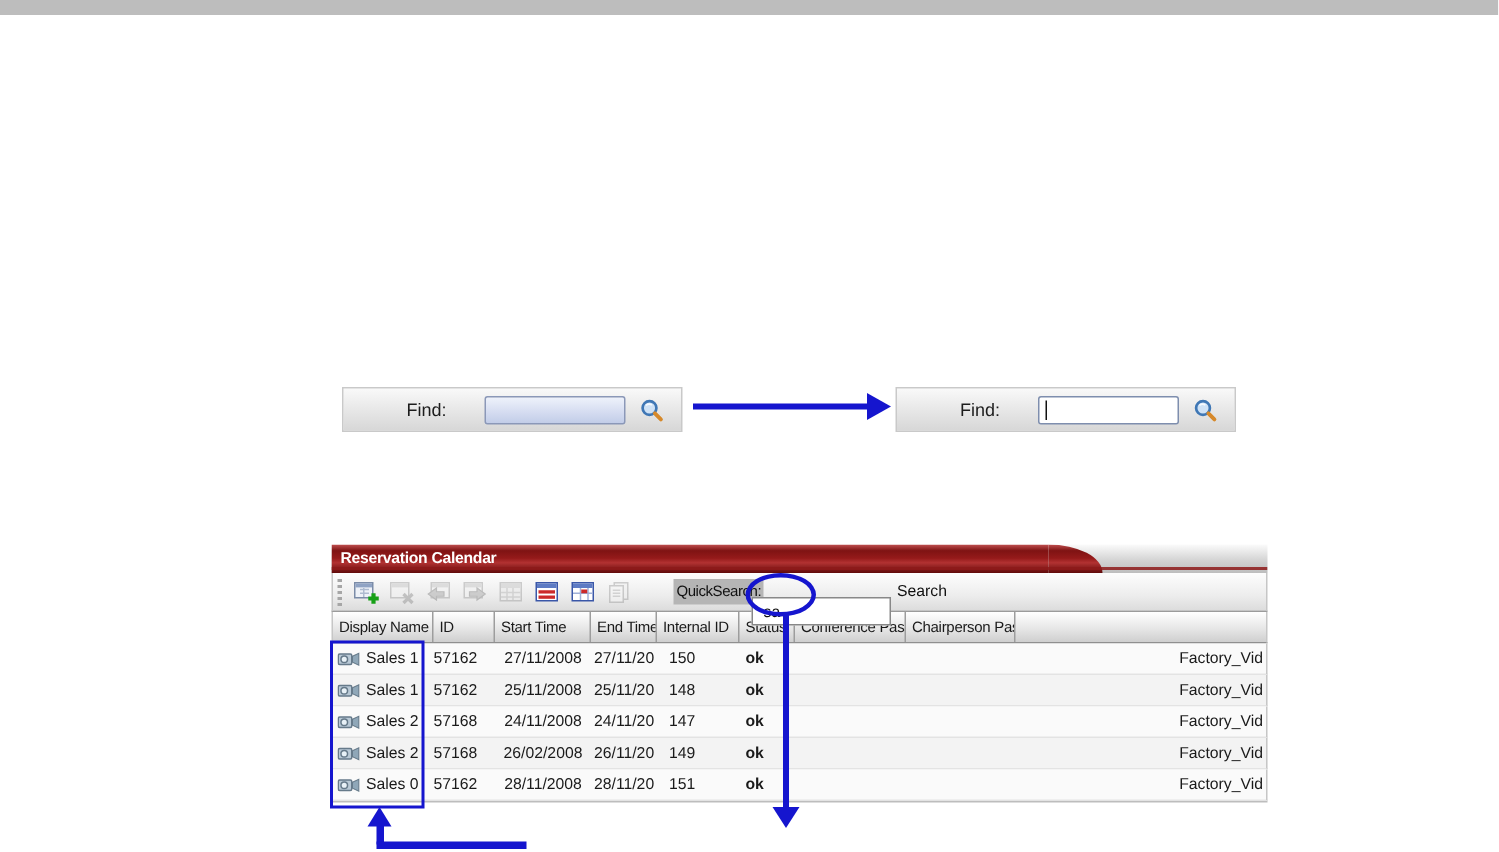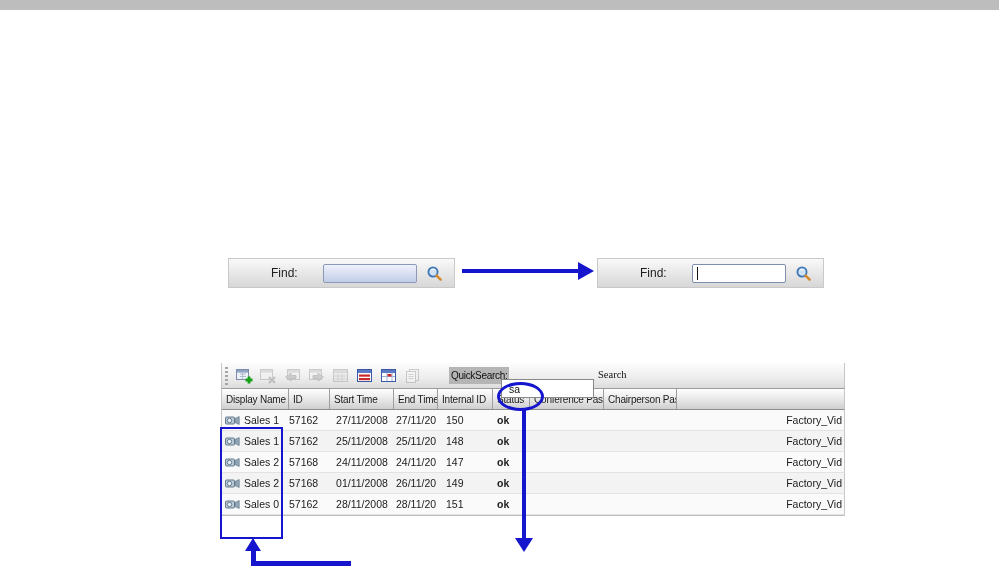--- a/index.html
+++ b/index.html
@@ -47,21 +47,21 @@
   .grip{width:3px;height:18px;margin:0 4px 0 3px;
         background-image:repeating-linear-gradient(180deg,#a6a6a6 0 2px,transparent 2px 4px);}
   .tbtn{width:24px;height:22px;border:none;background:transparent;padding:0;margin:0;
         display:flex;align-items:center;justify-content:center;cursor:default;}
   .tbtn.disabled svg{opacity:.45;filter:grayscale(.9);}
   .qs-label{position:absolute;left:227px;top:4px;font-size:10px;letter-spacing:-0.3px;
             background:#b5b5b5;color:#101010;padding:3px 2px;}
   .qs-input{position:absolute;left:279px;top:16px;width:93px;height:19px;box-sizing:border-box;
             background:#fff;border:1px solid #888;font-size:10.5px;color:#101010;
             padding:3px 0 0 7px;}
-  .search-btn{position:absolute;left:376px;top:6px;font-size:10.5px;color:#101010;font-family:Liberation Serif, serif;}
+  .search-btn{position:absolute;left:376px;top:6px;font-size:10.5px;color:#101010;}
 
   
   .grid{display:grid;grid-template-columns:67px 41px 64px 44px 55px 37px 74px 73px 1fr;
         box-sizing:border-box;border-left:1px solid #c6c6c6;border-right:1px solid #c6c6c6;}
   .thead{height:21px;background:linear-gradient(180deg,#ffffff,#e4e4e4 60%,#cfcfcf);
          border-bottom:1px solid #8f8f8f;}
   .thead .cell{font-size:10px;letter-spacing:-0.2px;color:#1a1a1a;padding:5px 0 0 4px;
                border-right:1px solid #9d9d9d;box-sizing:border-box;white-space:nowrap;overflow:hidden;}
   .row{height:21px;background:#fafafa;border-bottom:1px solid #e3e3e3;font-size:10.5px;color:#1a1a1a;
        align-items:center;}
@@ -121,20 +121,26 @@
     <span class="mag">
       <svg width="17" height="17" viewBox="0 0 17 17">
         <circle cx="7" cy="7" r="4.6" fill="#cfe2f6" stroke="#3f77b5" stroke-width="1.8"></circle>
         <line x1="10.6" y1="10.6" x2="14.6" y2="14.6" stroke="#d6892b" stroke-width="2.6" stroke-linecap="round"></line>
         <path d="M4.6 5.2 Q6.5 3.8 8.6 5" stroke="#ffffff" stroke-width="1.1" fill="none" opacity=".8"></path>
       </svg>
     </span>
   </div>
 
   <div class="panel">
+    <div class="title-bar">
+      <div class="title-red"></div>
+      <div class="title-curve"></div>
+      <div class="title-underline"></div>
+      <span class="title-text">Reservation Calendar</span>
+    </div>
 
     <div class="ptoolbar">
       <div class="grip"></div>
 
       <button class="tbtn">
         <svg width="19" height="18" viewBox="0 0 19 18">
           <rect x="1.5" y="2.5" width="12" height="10" fill="#eef2f8" stroke="#7b8ca8"></rect>
           <rect x="2" y="3" width="11" height="2.6" fill="#8fa3c4"></rect>
           <path d="M5 7h6M5 9.5h6M7.5 6v6" stroke="#aebbd0" stroke-width="1"></path>
           <path d="M14 9.5v7M10.5 13h7" stroke="#17a017" stroke-width="2.8"></path>
@@ -272,21 +278,21 @@
       <div class="grid row">
         <div class="cell c-name">
           <svg width="15" height="12" viewBox="0 0 15 12">
               <rect x="0.5" y="3" width="9" height="7" rx="1" fill="#b9c9d6" stroke="#667a8a"></rect>
               <circle cx="4.5" cy="6.5" r="2.2" fill="#e8f1f7" stroke="#667a8a"></circle>
               <path d="M10 4.5l4.2-2v8l-4.2-2z" fill="#8fa7b8" stroke="#667a8a" stroke-width=".7"></path>
             </svg>
           <span>Sales 2</span>
         </div>
         <div class="cell c-id">57168</div>
-        <div class="cell c-start">01/11/2008</div>
+        <div class="cell c-start">26/02/2008</div>
         <div class="cell c-end">26/11/20</div>
         <div class="cell c-iid">149</div>
         <div class="cell c-status">ok</div>
         <div class="cell"></div>
         <div class="cell"></div>
         <div class="cell c-profile">Factory_Vid</div>
       </div>
 
       <div class="grid row">
         <div class="cell c-name">

